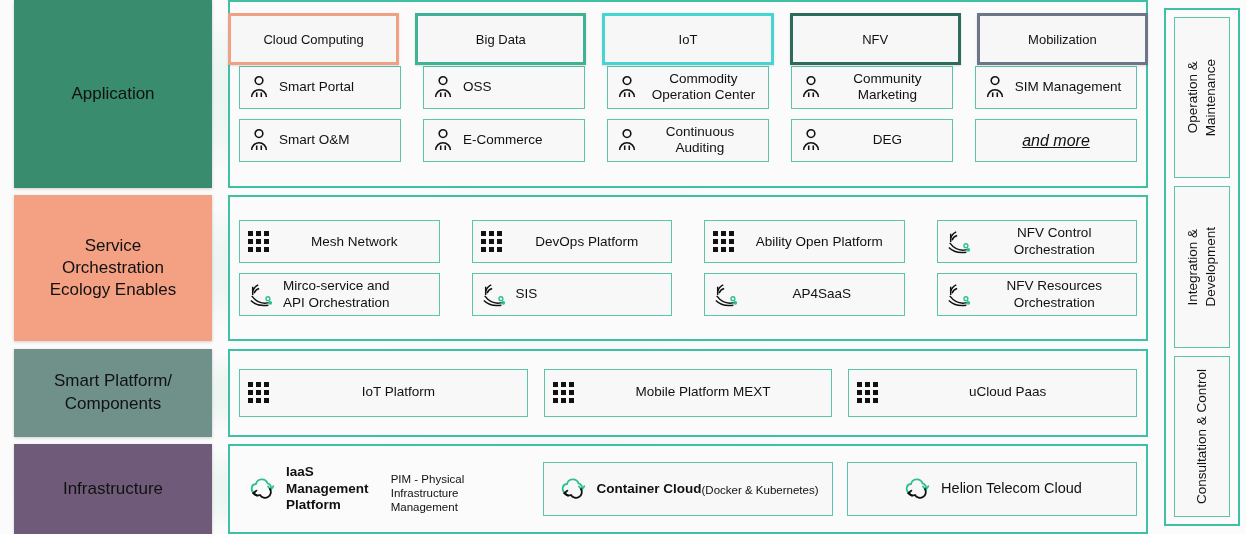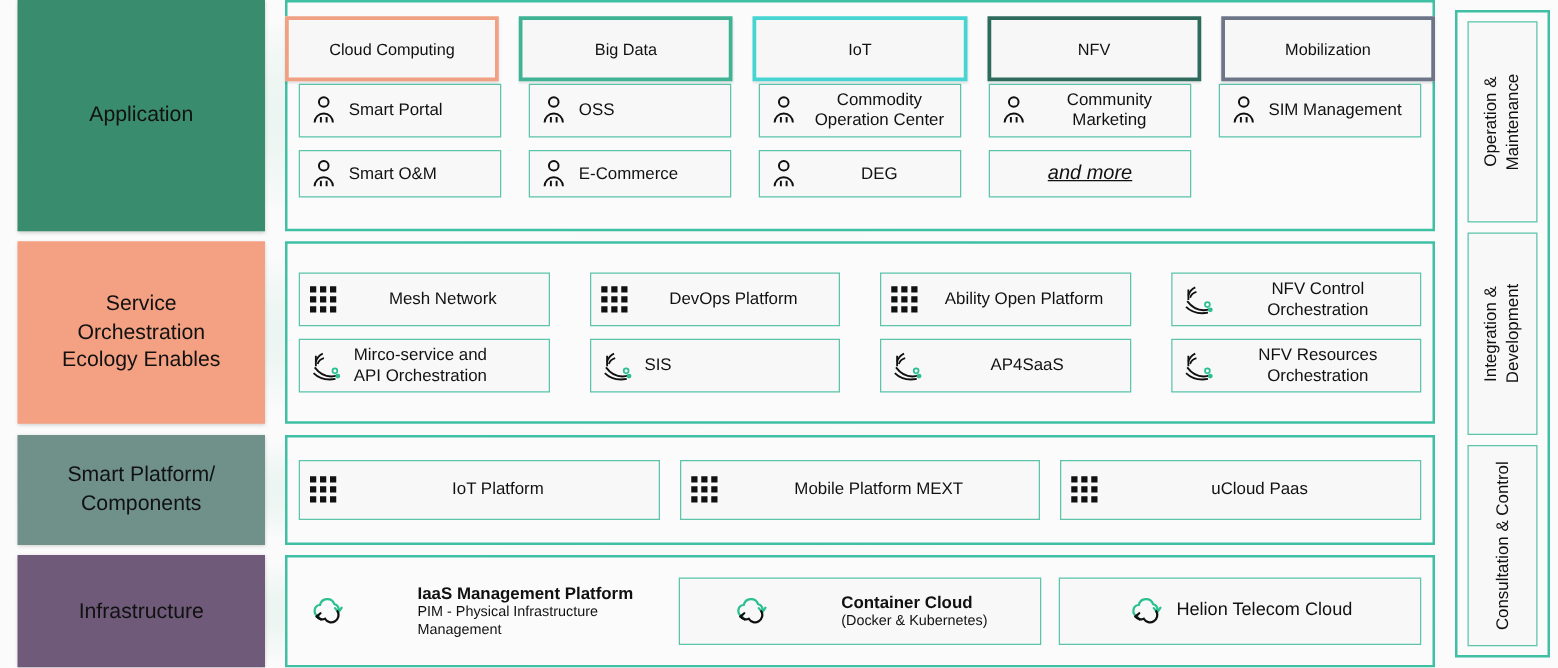--- a/index.html
+++ b/index.html
@@ -156,21 +156,21 @@
 
   .dots {
     flex: 0 0 auto;
     display: grid;
     grid-template-columns: repeat(3, 5px);
     grid-template-rows: repeat(3, 5px);
     gap: 3px;
   }
   .dots i { background: #111; display: block; width: 5px; height: 5px; }
 
-  .two-line { display: flex; flex-direction: column; align-items: flex-start; margin-left: 48px; }
+  .two-line { display: flex; flex-direction: row; align-items: flex-end; }
   .two-line .t1 { font-weight: bold; font-size: 13.5px; }
   .two-line .t2 { font-size: 11.5px; }
 
   
   #rail {
     position: absolute;
     right: 6px; top: 8px;
     width: 76px; height: 518px;
     border: 2px solid #3fc0a5;
     background: #fbfbfb;
@@ -288,20 +288,28 @@
 
           <div class="card left-txt">
             <svg class="ico ico-person" viewBox="0 0 24 26">
               <circle cx="12" cy="6" r="4.2" fill="none" stroke="#111" stroke-width="1.7"></circle>
               <path d="M4 24 A8 8 0 0 1 20 24" fill="none" stroke="#111" stroke-width="1.7"></path>
               <path d="M9.5 19 L9.5 24 M14.5 19 L14.5 24" stroke="#111" stroke-width="1.7"></path>
             </svg>
             <span class="txt">E-Commerce</span>
           </div>
 
+          <div class="card" style="gap:2px">
+            <svg class="ico ico-person" viewBox="0 0 24 26">
+              <circle cx="12" cy="6" r="4.2" fill="none" stroke="#111" stroke-width="1.7"></circle>
+              <path d="M4 24 A8 8 0 0 1 20 24" fill="none" stroke="#111" stroke-width="1.7"></path>
+              <path d="M9.5 19 L9.5 24 M14.5 19 L14.5 24" stroke="#111" stroke-width="1.7"></path>
+            </svg>
+            <span class="txt">Continuous Auditing</span>
+          </div>
 
           <div class="card">
             <svg class="ico ico-person" viewBox="0 0 24 26">
               <circle cx="12" cy="6" r="4.2" fill="none" stroke="#111" stroke-width="1.7"></circle>
               <path d="M4 24 A8 8 0 0 1 20 24" fill="none" stroke="#111" stroke-width="1.7"></path>
               <path d="M9.5 19 L9.5 24 M14.5 19 L14.5 24" stroke="#111" stroke-width="1.7"></path>
             </svg>
             <span class="txt">DEG</span>
           </div>
 

